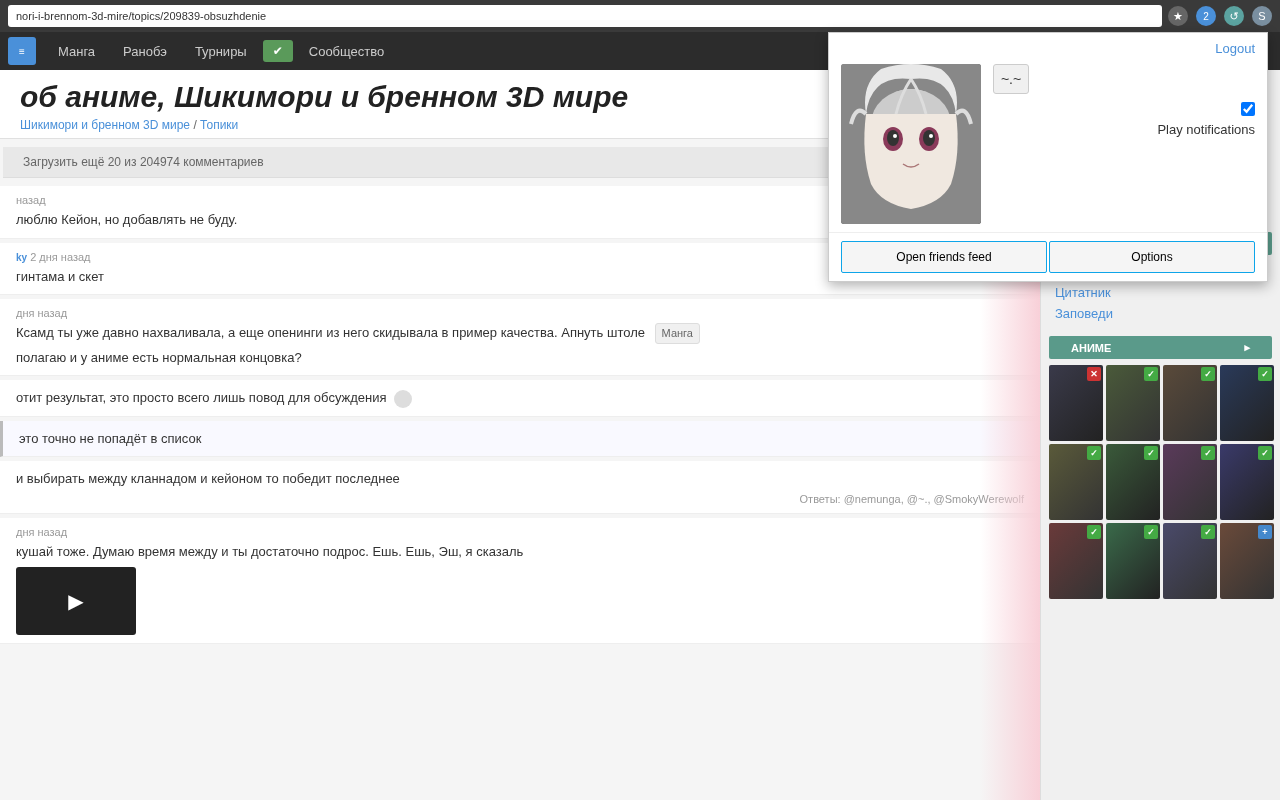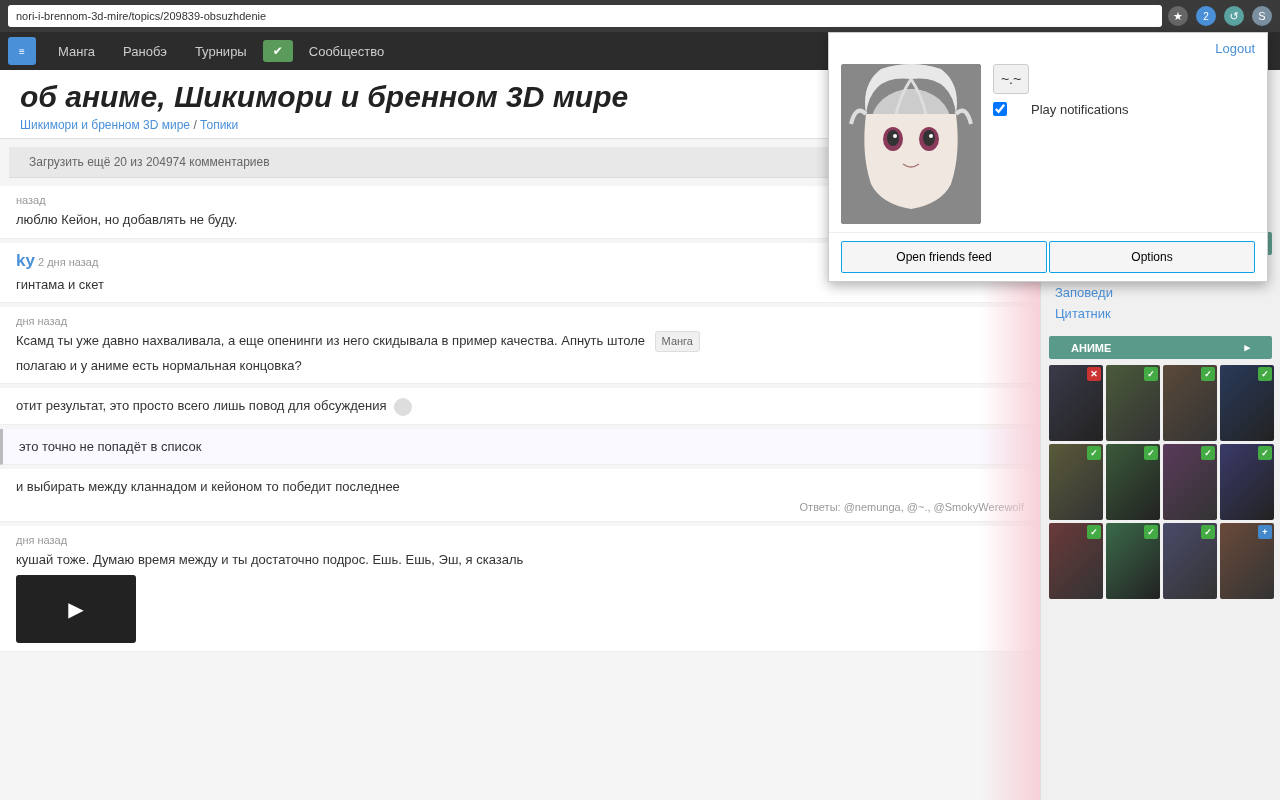--- a/index.html
+++ b/index.html
@@ -148,41 +148,41 @@
 
     .load-more-bar {
       background: #e8e8e8;
       padding: 8px 20px;
       font-size: 12px;
       color: #666;
       display: flex;
       justify-content: space-between;
       align-items: center;
       border-bottom: 1px solid #ddd;
-      margin: 8px 9px;
+      margin: 8px 3px;
       gap: 45px;
     }
     .load-more-link { color: #4a90d9; text-decoration: none; cursor: pointer; }
 
     .comment-block {
       background: #fff;
       margin: 4px 0;
       padding: 8px 16px;
       border-bottom: 1px solid #eee;
       position: relative;
     }
     .comment-meta {
       font-size: 11px;
       color: #999;
       margin-bottom: 4px;
     }
     .comment-user {
       color: #4a90d9;
       font-weight: bold;
-      font-size: 17px;
+      font-size: 10px;
     }
     .comment-text {
       font-size: 13px;
       color: #333;
       line-height: 1.5;
     }
     .comment-replies {
       font-size: 11px;
       color: #999;
       margin-top: 4px;
@@ -354,24 +354,25 @@
       border-radius: 3px;
       display: flex;
       align-items: center;
       justify-content: center;
       font-size: 14px;
       cursor: pointer;
       margin-bottom: 8px;
     }
     .popup-notifications {
       display: flex;
-      align-items: flex-start;
-      gap: 24px;
+      align-items: flex-end;
+      gap: 6px;
       font-size: 13px;
       color: #333;
+      flex-direction: column;
     }
     .popup-notifications input[type="checkbox"] {
       width: 14px;
       height: 14px;
     }
     .popup-actions {
       display: flex;
       gap: 2px;
       padding: 8px 12px;
       border-top: 1px solid #eee;
@@ -536,22 +537,22 @@
         <span class="user-action-icon">👤-</span>
       </div>
     </div>
 
     <div class="sidebar-section">
       <div class="sidebar-section-title">
         <span>СТРАНИЦЫ</span>
         <span>▸</span>
       </div>
       <a class="sidebar-link">Возраст шикиюзеров</a>
+      <a class="sidebar-link">Цитатник</a>
       <a class="sidebar-link">Заповеди</a>
-      <a class="sidebar-link">Цитатник</a>
     </div>
 
     <div class="sidebar-section">
       <div class="sidebar-section-title">
         <span>АНИМЕ</span>
         <span>▸</span>
       </div>
       <div class="anime-grid">
         <div class="anime-thumb" style="background: #3a3a4a;">
           <div class="anime-thumb-img" style="background:linear-gradient(135deg,#3a3a4a,#222);"></div>

